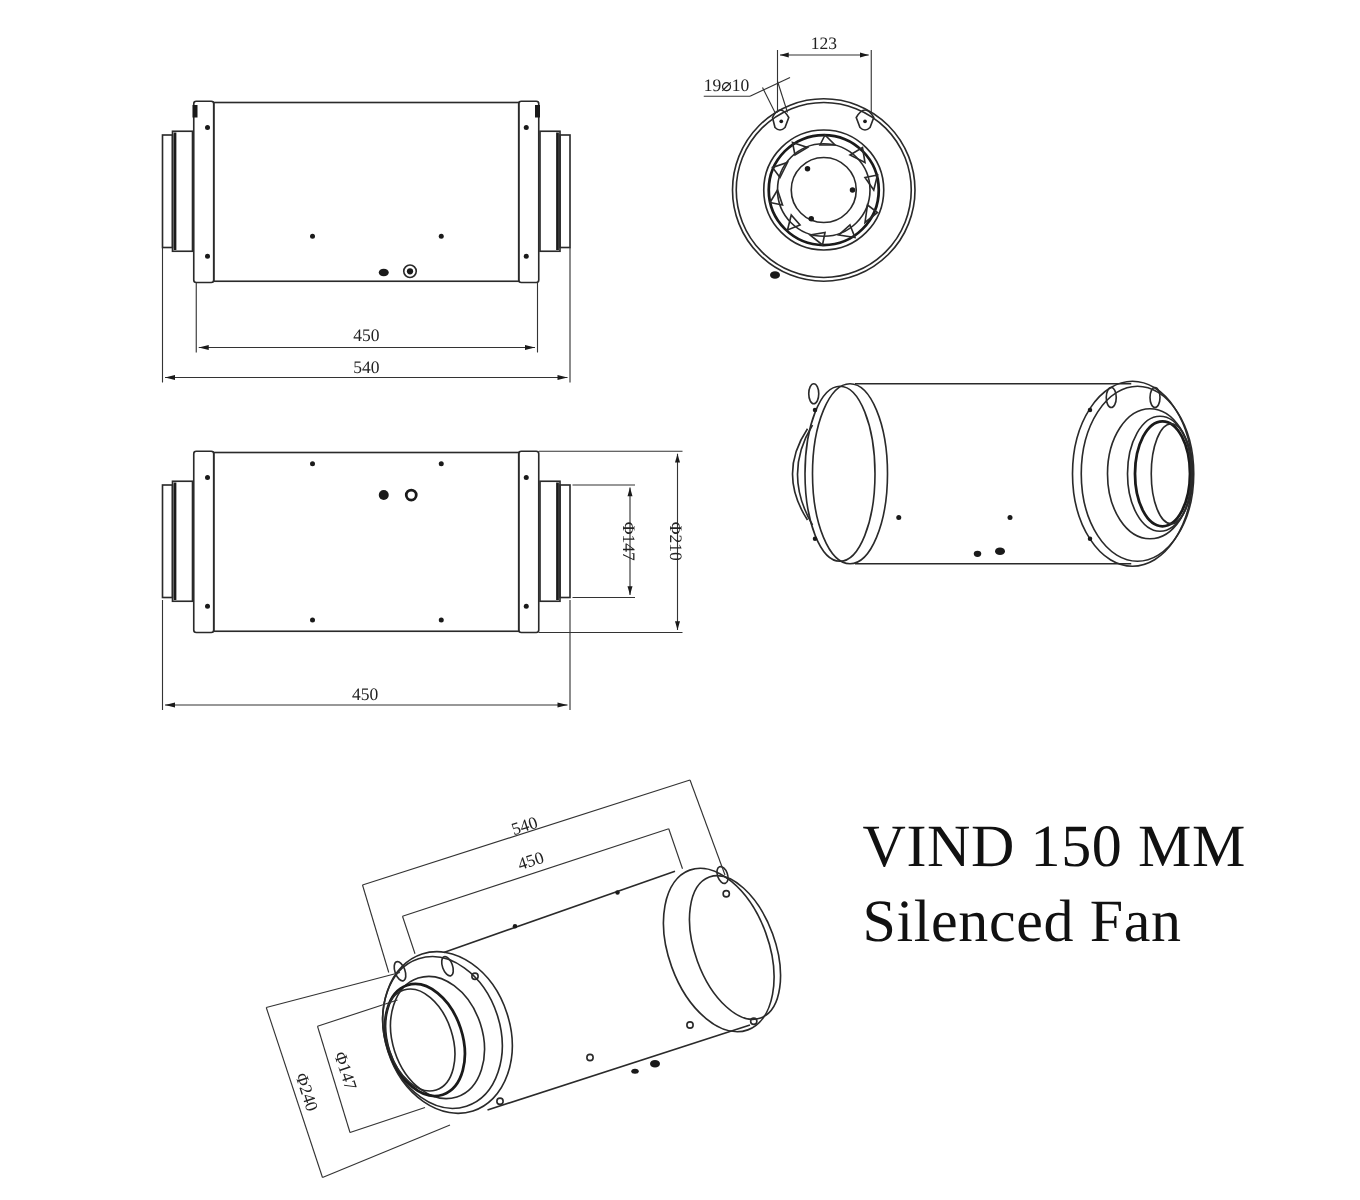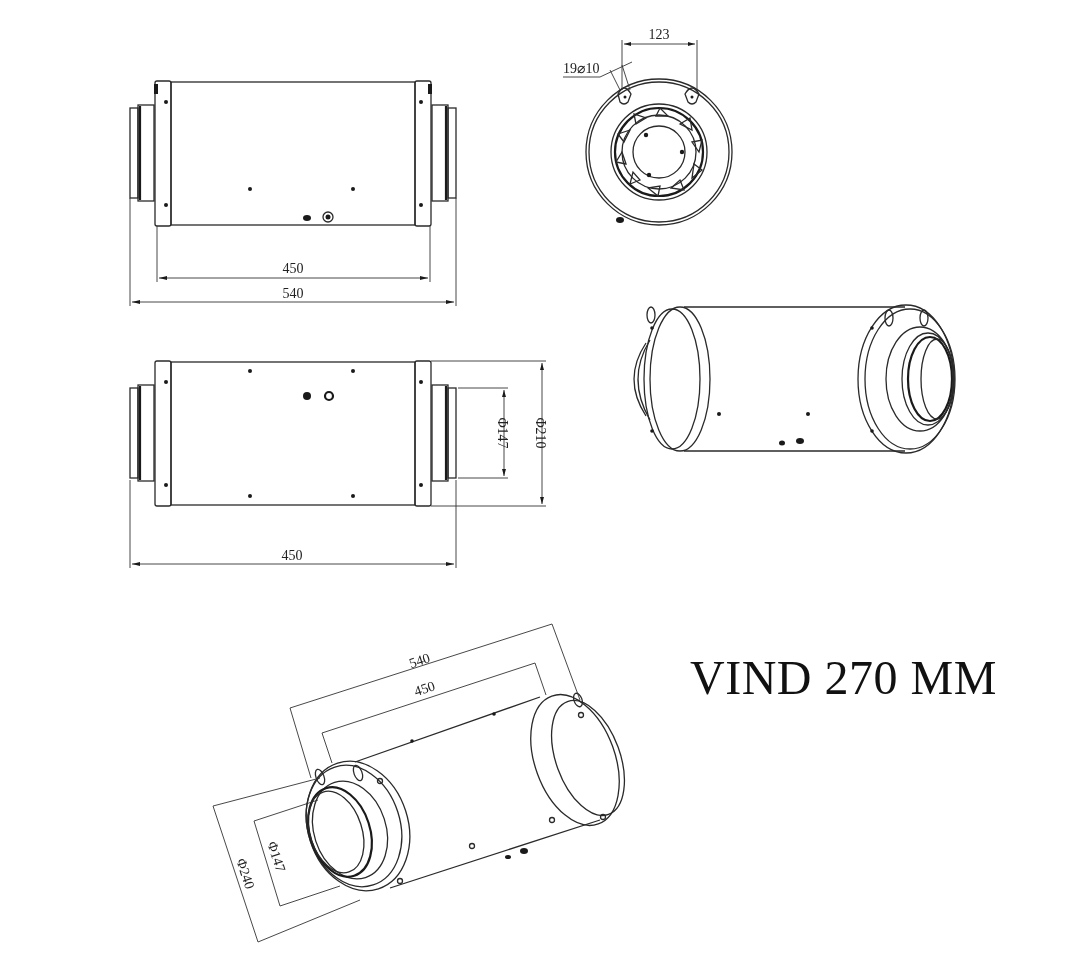--- a/index.html
+++ b/index.html
@@ -225,14 +225,15 @@
 
     <line class="thin" x1="254" y1="821" x2="318" y2="800"></line>
     <line class="thin" x1="254" y1="821" x2="280" y2="906"></line>
     <line class="thin" x1="280" y1="906" x2="340" y2="886"></line>
     <text class="dim" transform="translate(272,858) rotate(72)" text-anchor="middle">Φ147</text>
   </g>
 </svg>
 </div>
 
 <div class="title-block">
-  <div>VIND 270 MM</div>
+  <div>VIND 150 MM</div>
+  <div>Silenced Fan</div>
 </div>
 
 </body></html>

